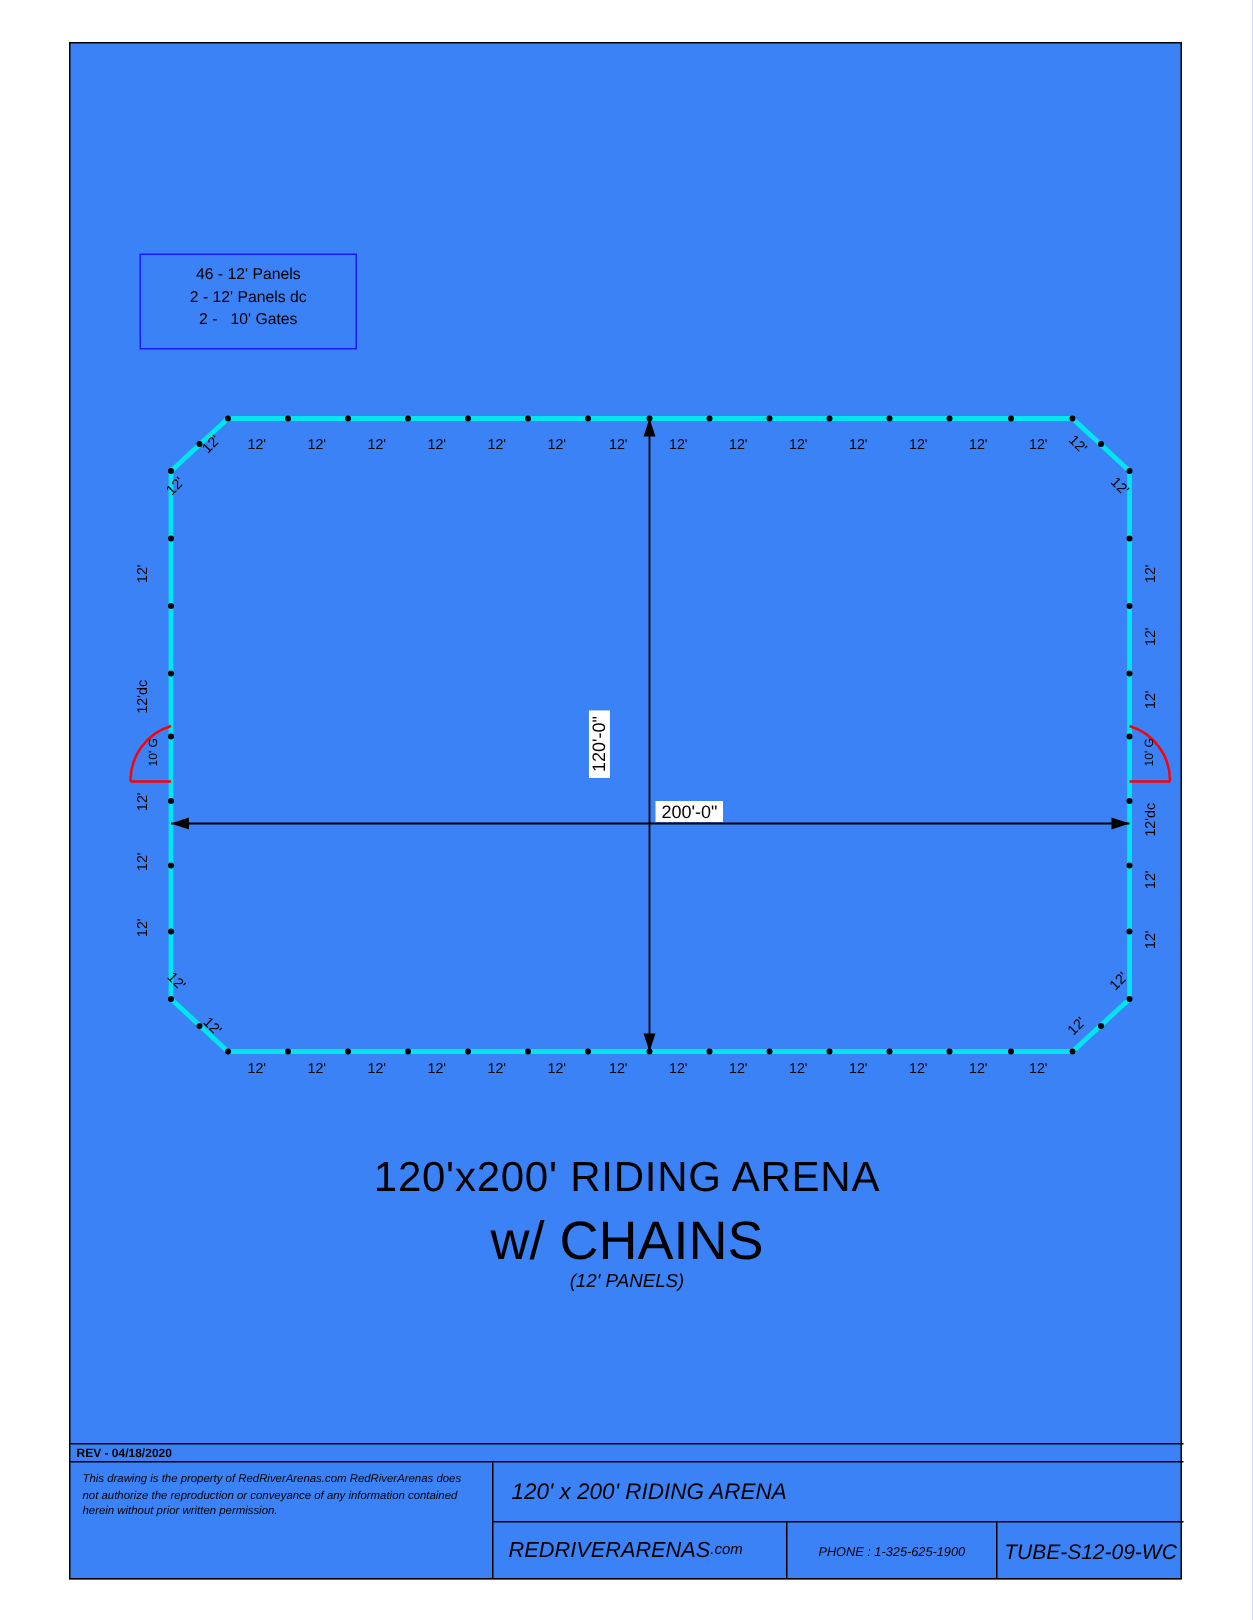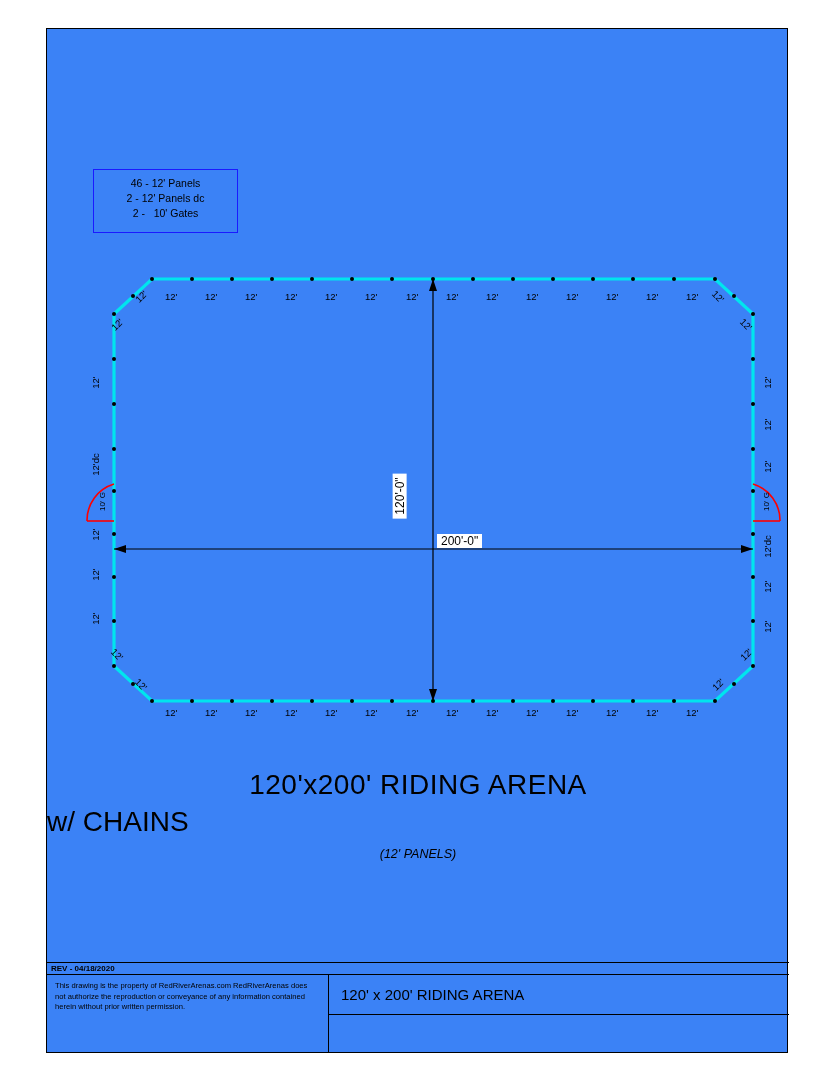--- a/index.html
+++ b/index.html
@@ -58,22 +58,22 @@
     text-align: center;
     font-size: 28px;
     letter-spacing: 0.5px;
     color: #000;
   }
   #title-sub {
     position: absolute;
     left: 0;
     top: 777px;
     width: 742px;
-    text-align: left;
-    font-size: 28px;
+    text-align: center;
+    font-size: 36px;
     color: #000;
   }
   #title-note {
     position: absolute;
     left: 0;
     top: 818px;
     width: 742px;
     text-align: center;
     font-size: 12.5px;
     color: #000;
@@ -97,20 +97,21 @@
     font-size: 8px;
     font-weight: bold;
     color: #000;
   }
   #tb {
     position: absolute;
     left: 0;
     bottom: 0;
     width: 742px;
     height: 77px;
+    font-style: italic;
   }
   #tb-left {
     position: absolute;
     left: 0;
     top: 0;
     width: 282px;
     height: 77px;
     border-right: 1.2px solid #000;
     box-sizing: border-box;
     padding: 6px 8px;
@@ -342,16 +343,24 @@
   <div id="rev-row">
     <span>REV - 04/18/2020</span>
   </div>
 
   <div id="tb">
     <div id="tb-left">
       <p>This drawing is the property of RedRiverArenas.com  RedRiverArenas does not authorize the reproduction or conveyance of any information contained herein without prior written permission.</p>
     </div>
     <div id="tb-right">
       <div id="tb-title">120' x 200' RIDING ARENA</div>
+      <div id="tb-bottom">
+        <div id="tb-brand">
+          <span>REDRIVERARENAS</span>
+            <span class="dotcom">.com</span>
+        </div>
+        <div id="tb-phone">PHONE : 1-325-625-1900</div>
+        <div id="tb-part">TUBE-S12-09-WC</div>
+      </div>
     </div>
   </div>
 
 </div>
 
 </body></html>

